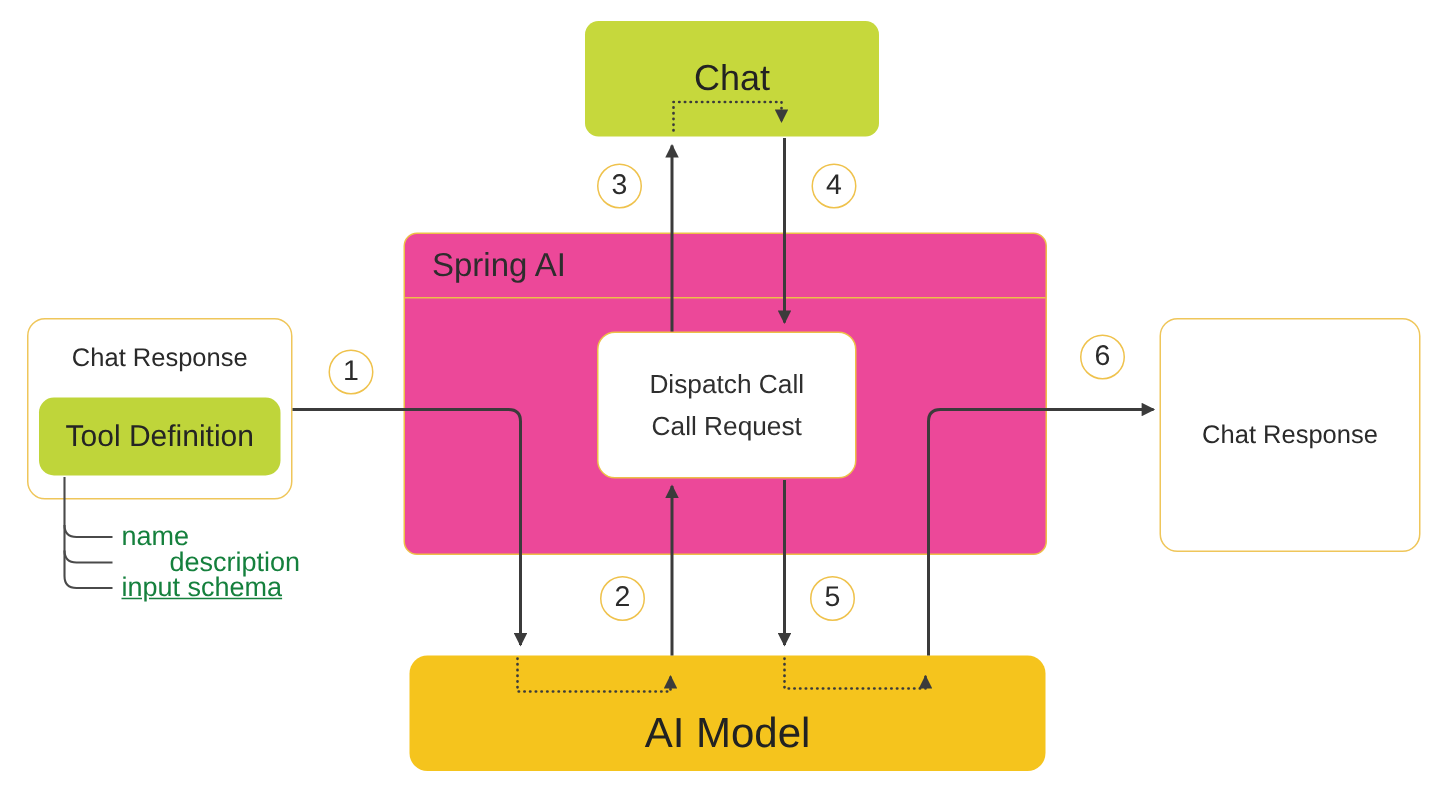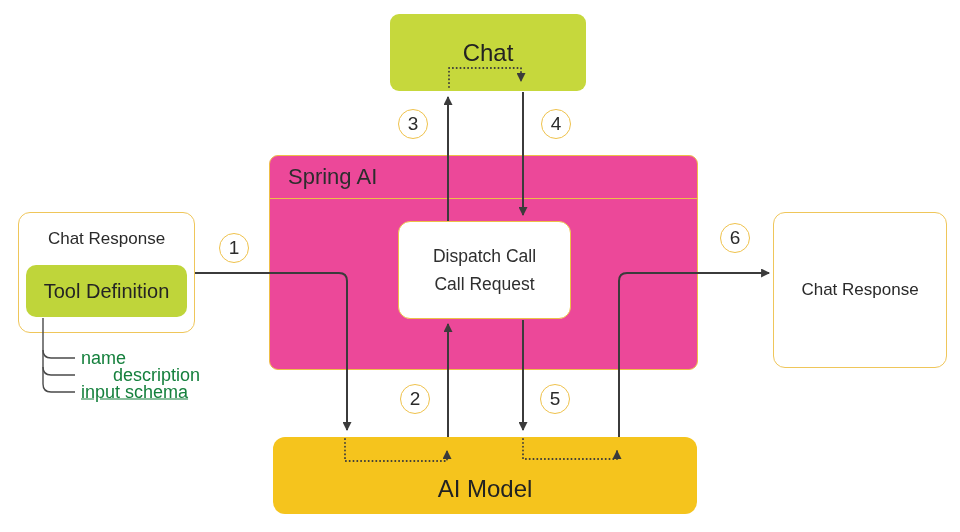--- a/index.html
+++ b/index.html
@@ -37,21 +37,21 @@
     font-size:20px;color:#242424;
   }
   .chat-response-box{
     left:773px;top:212px;width:174px;height:156px;background:#ffffff;
     border:1.5px solid #efc65a;border-radius:12px;
     display:flex;align-items:center;justify-content:center;font-size:17px;color:#2a2a2a;
   }
   .ai-model-box{
     left:273px;top:437px;width:424px;height:77px;background:#f5c41d;border-radius:12px;
     display:flex;align-items:center;justify-content:center;
-    padding-top:26px;font-size:24px;color:#222;
+    padding-top:26px;font-size:28px;color:#222;
   }
   .step-circle{
     position:absolute;width:30px;height:30px;border:1.5px solid #efc24c;border-radius:50%;
     background:#ffffff;display:flex;align-items:center;justify-content:center;
     font-size:19px;color:#2b2b2b;box-sizing:border-box;
   }
   .step-1{left:219px;top:233px;}
   .step-2{left:400px;top:384px;}
   .step-3{left:398px;top:109px;}
   .step-4{left:541px;top:109px;}

